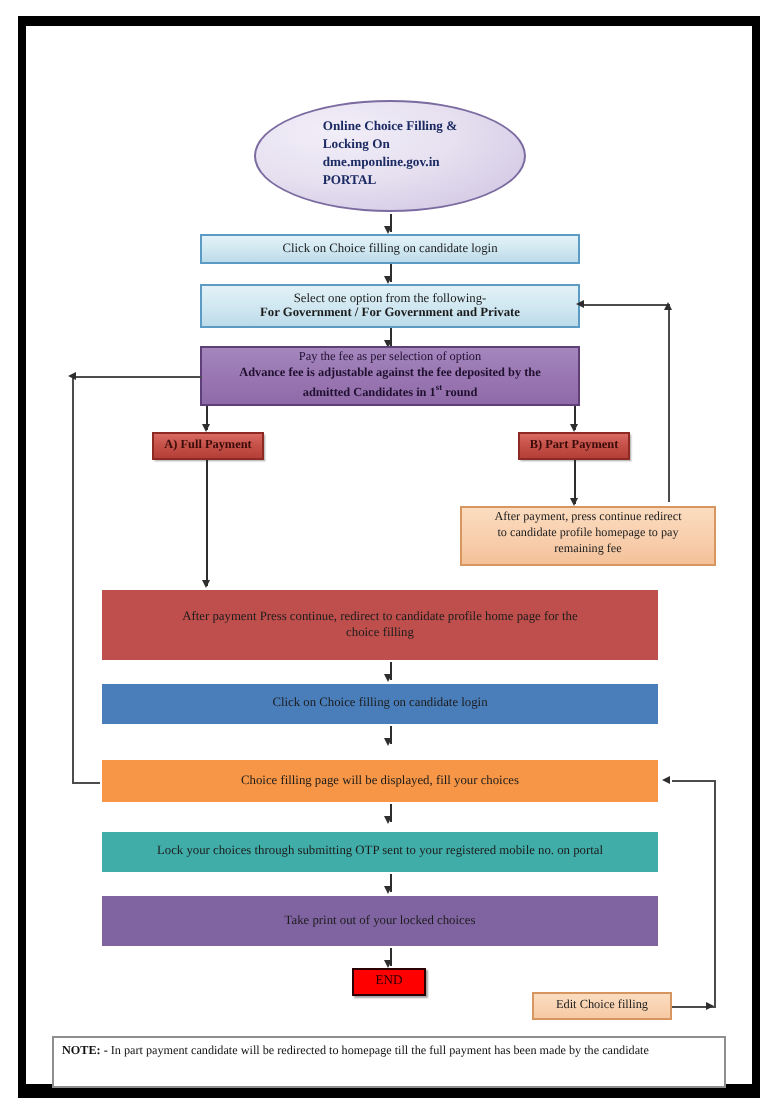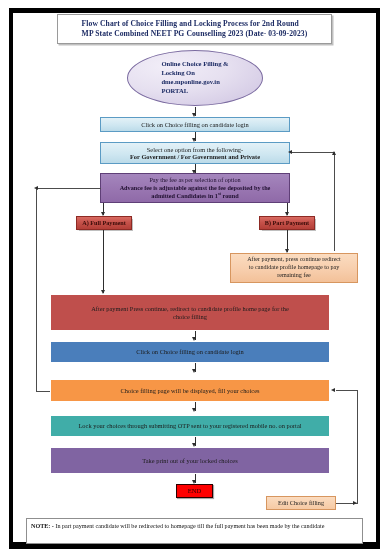--- a/index.html
+++ b/index.html
@@ -178,26 +178,20 @@
     border-right: 2.6px solid transparent;
     border-bottom: 4px solid #2e2e2e;
   }
 </style>
 </head>
 <body>
 
 <div id="page">
   <div id="frame"></div>
 
-  <div id="title-box">
-    <div class="txt">
-      <div>Flow Chart of Choice Filling and Locking Process for 2nd Round</div>
-      <div>MP State Combined NEET PG Counselling 2023 (Date- 03-09-2023)</div>
-    </div>
-  </div>
 
   <div id="ellipse">
     <div class="txt">
       <div>Online Choice Filling &amp;</div>
       <div>Locking On</div>
       <div>dme.mponline.gov.in</div>
       <div>PORTAL</div>
     </div>
   </div>
 

